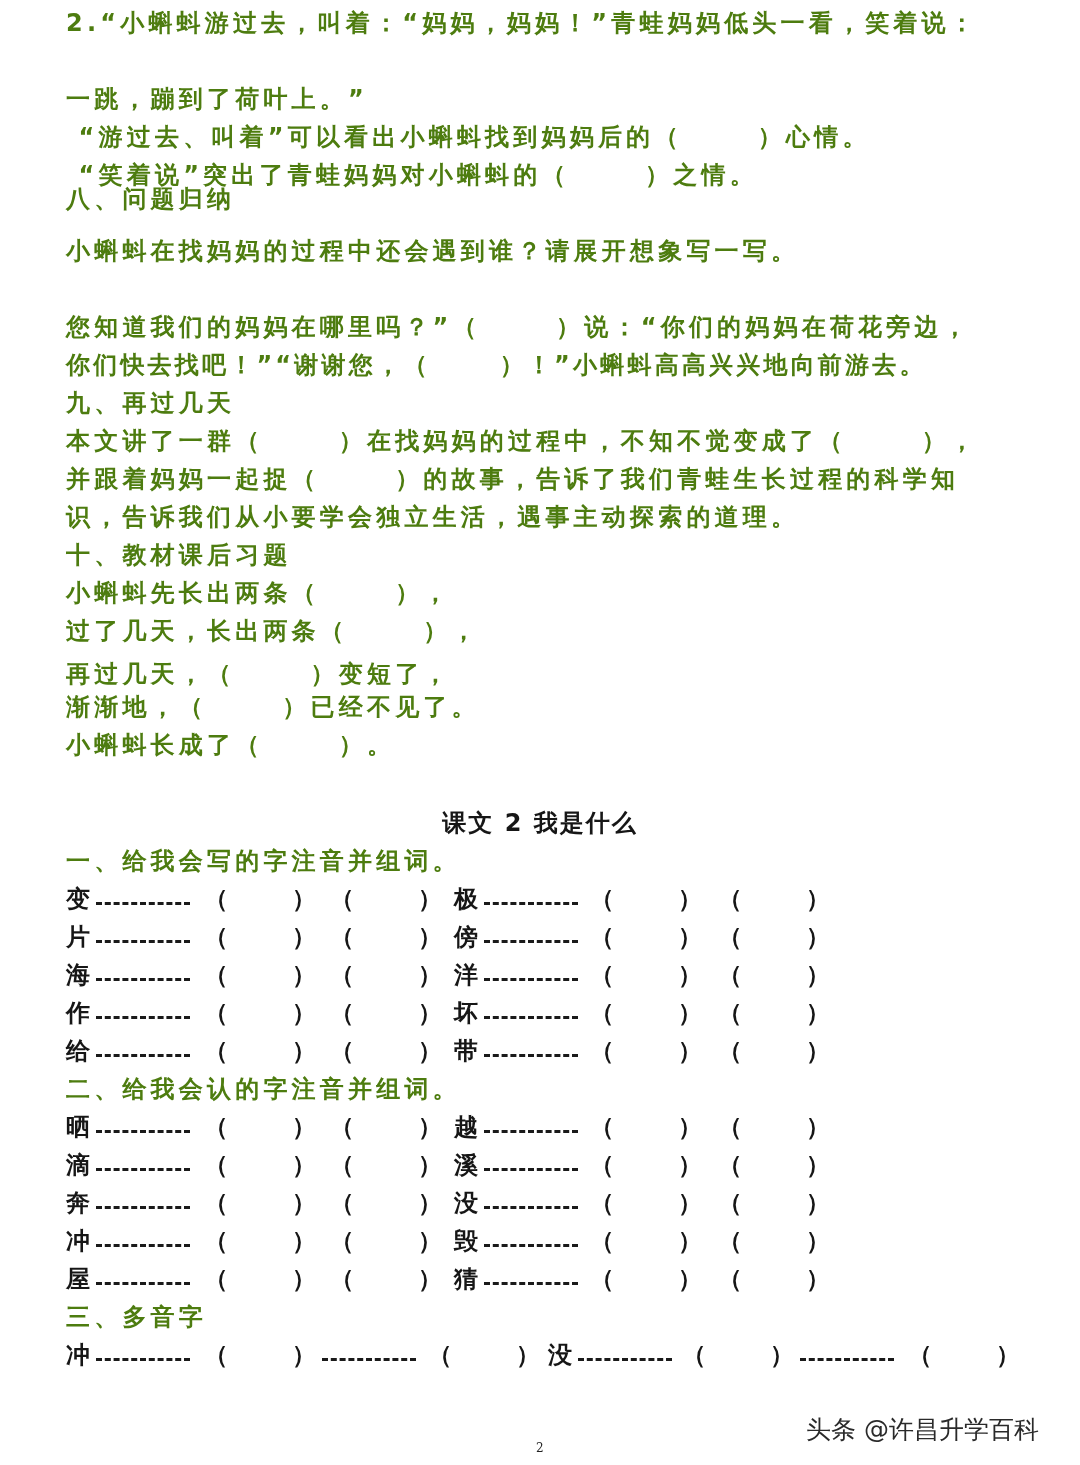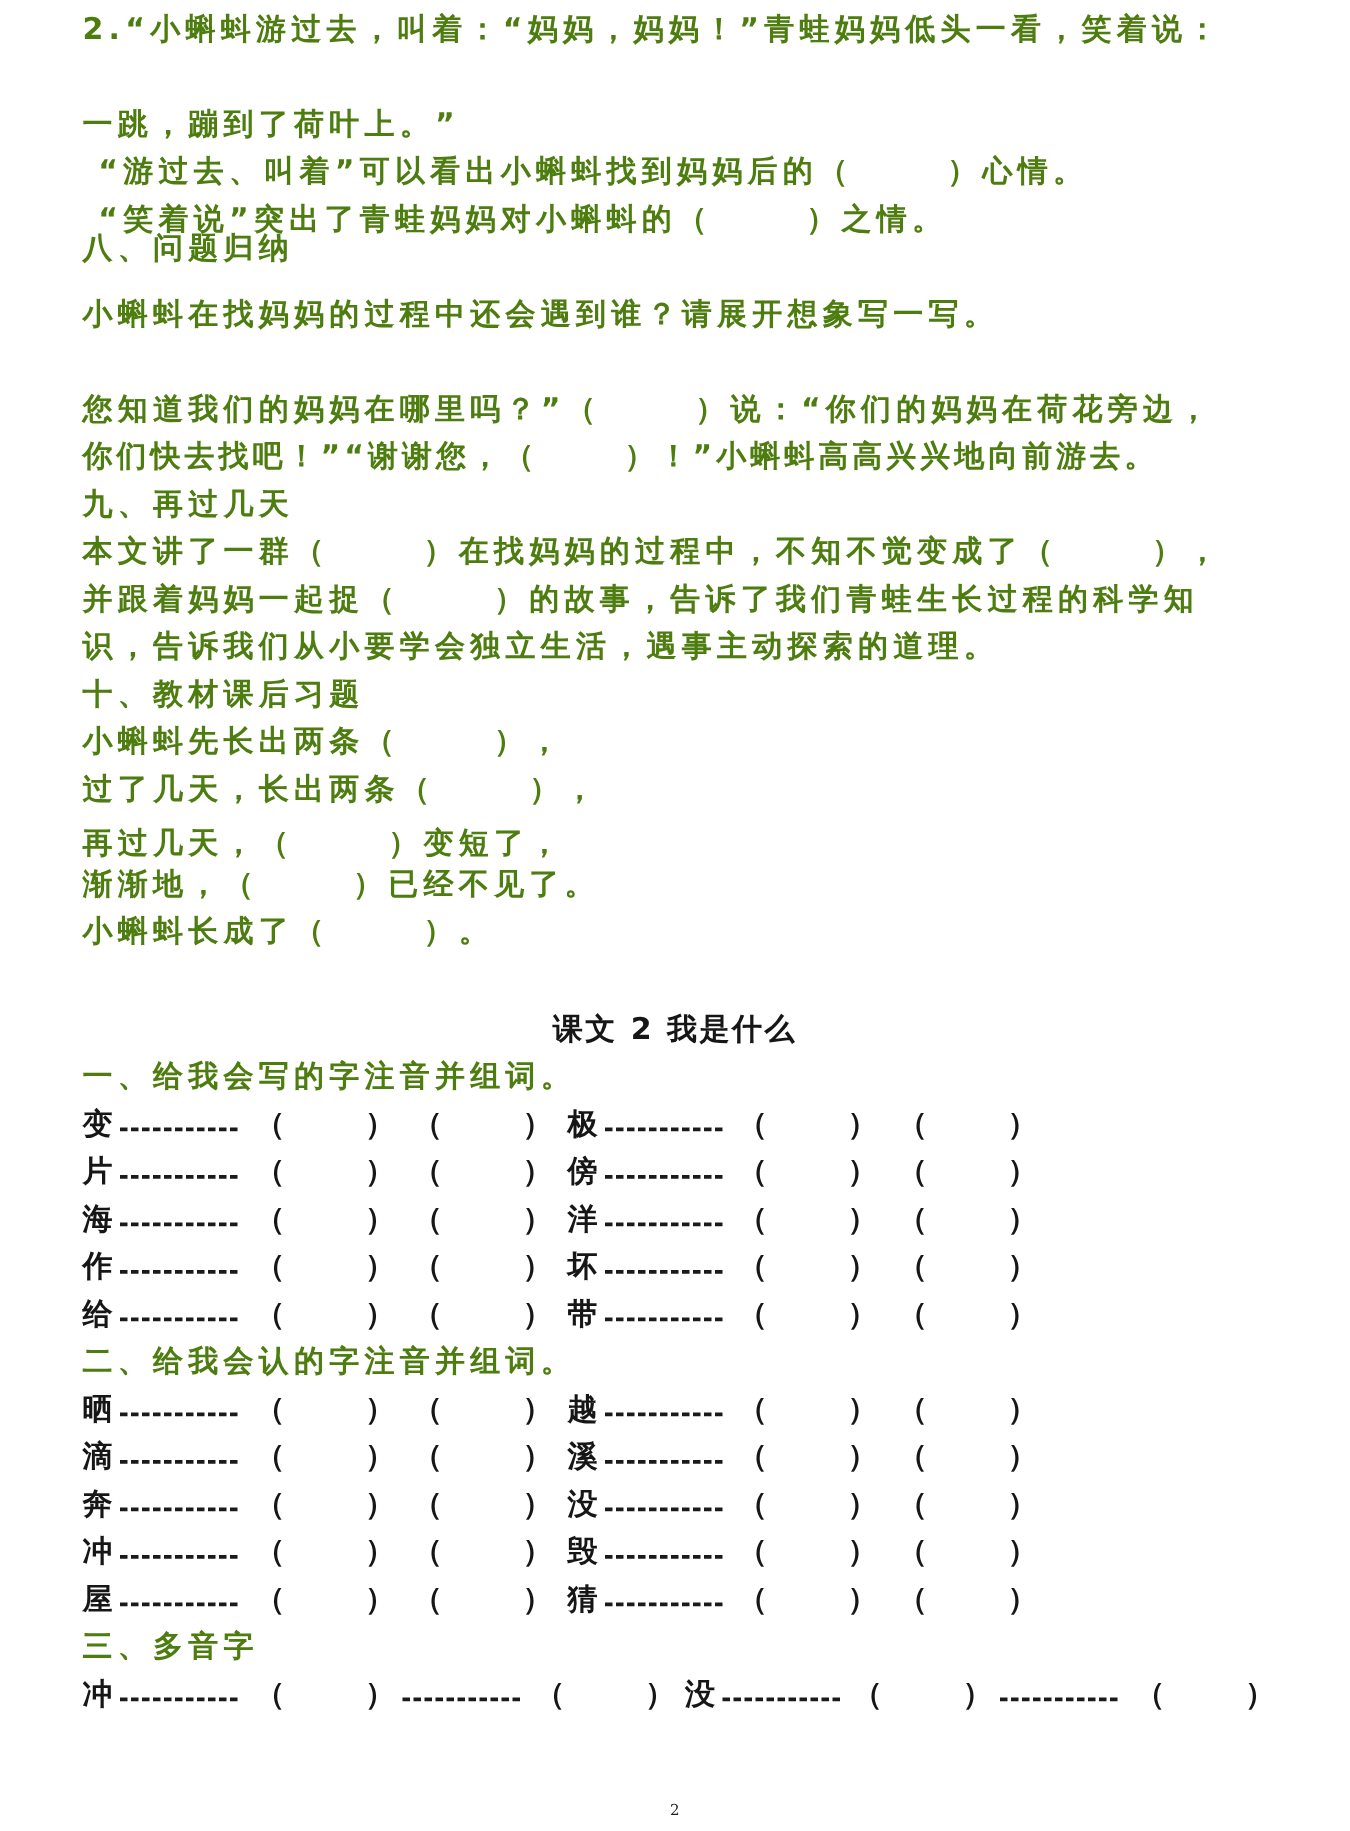--- a/index.html
+++ b/index.html
@@ -285,13 +285,14 @@
     <span class="cell" style="left:482px;">没</span>
     <span class="cell" style="left:508px;"><span class="blank"></span></span>
     <span class="cell" style="left:616px;">（</span>
     <span class="cell" style="left:704px;">）</span>
     <span class="cell" style="left:730px;"><span class="blank"></span></span>
     <span class="cell" style="left:842px;">（</span>
     <span class="cell" style="left:930px;">）</span>
   </div>
 
   <div class="page-num">2</div>
+  <div class="watermark">头条 @许昌升学百科</div>
 </div>
 
 </body></html>

